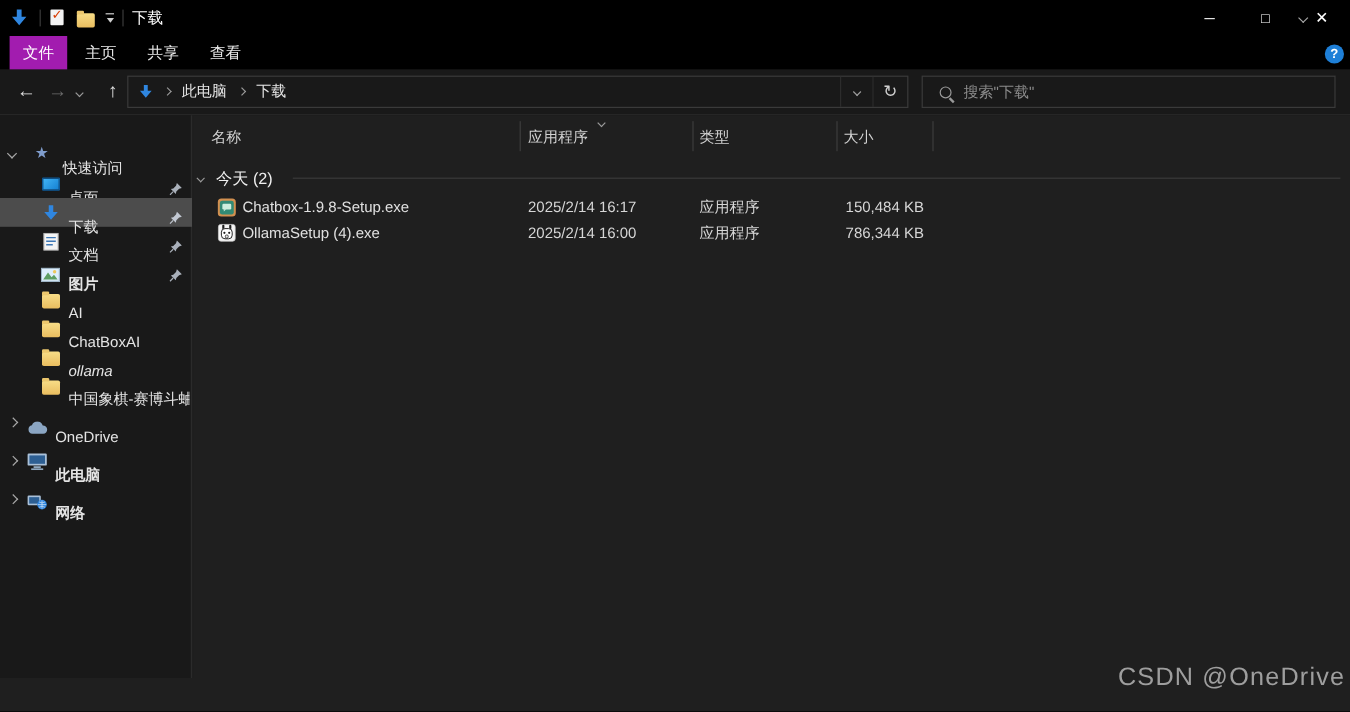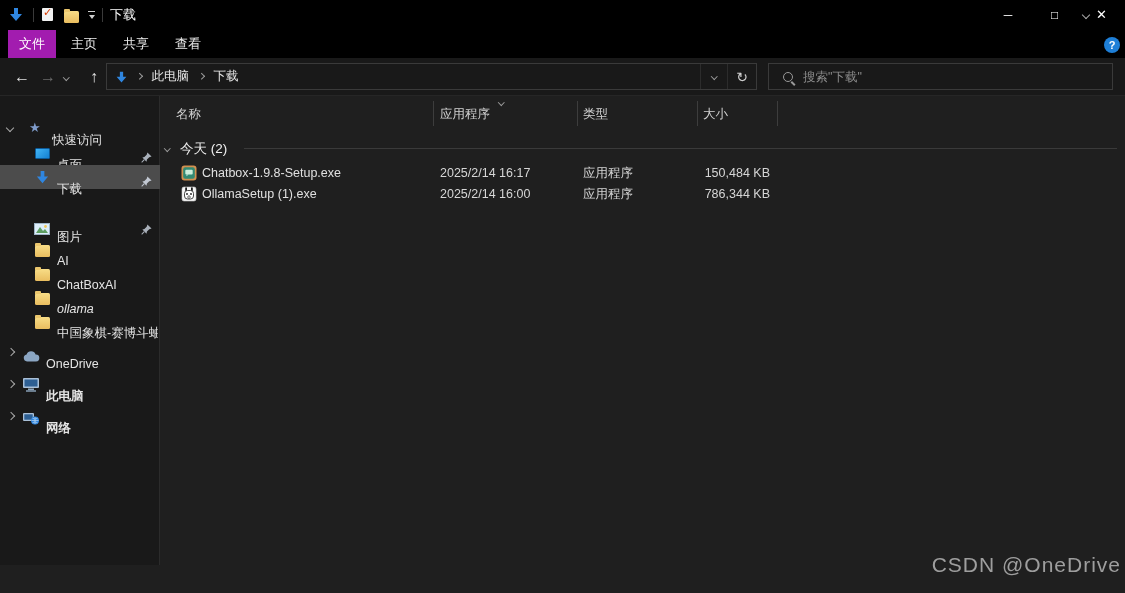--- a/index.html
+++ b/index.html
@@ -157,22 +157,35 @@
       <span class="side-icon" style="left:35px;top:4px;"><svg width="15" height="15" viewBox="0 0 16 16">
             <polygon points="6,1 10,1 10,7 14,7 8,14 2,7 6,7" fill="#2f86e0"></polygon>
           </svg></span>
       <span class="side-label" style="left:57px;">下载</span>
       <span class="pin"><svg width="11" height="11" viewBox="0 0 12 12">
             <path d="M7 0.5 L11.5 5 L9 5.8 L6.5 8.3 L6 10.5 L1.5 6 L3.7 5.5 L6.2 3 Z" fill="#c2c8d2"></path>
             <line x1="0.7" y1="11.3" x2="3.6" y2="8.4" stroke="#c2c8d2" stroke-width="1.1"></line>
           </svg></span>
     </div>
 
-
-    <div class="side-row" style="top:117px;">
+    <div class="side-row" style="top:93px;">
+      <span class="side-icon" style="left:36px;top:4px;"><svg width="13" height="15" viewBox="0 0 13 15">
+            <rect x="0.5" y="0.5" width="12" height="14" fill="#f4f4f4" stroke="#b5b5b5"></rect>
+            <line x1="2.5" y1="4" x2="10.5" y2="4" stroke="#3d77b5" stroke-width="1.2"></line>
+            <line x1="2.5" y1="7" x2="10.5" y2="7" stroke="#3d77b5" stroke-width="1.2"></line>
+            <line x1="2.5" y1="10" x2="8" y2="10" stroke="#3d77b5" stroke-width="1.2"></line>
+          </svg></span>
+      <span class="side-label" style="left:57px;">文档</span>
+      <span class="pin"><svg width="11" height="11" viewBox="0 0 12 12">
+            <path d="M7 0.5 L11.5 5 L9 5.8 L6.5 8.3 L6 10.5 L1.5 6 L3.7 5.5 L6.2 3 Z" fill="#a9b0ba"></path>
+            <line x1="0.7" y1="11.3" x2="3.6" y2="8.4" stroke="#a9b0ba" stroke-width="1.1"></line>
+          </svg></span>
+    </div>
+
+    <div class="side-row" style="top:117px;font-weight:bold;">
       <span class="side-icon" style="left:34px;top:6px;"><svg width="16" height="12" viewBox="0 0 16 12">
             <rect x="0.5" y="0.5" width="15" height="11" fill="#ddeefb" stroke="#9fb5c6"></rect>
             <polygon points="2,10 6,4 9,8 11,6 14,10" fill="#5d9e62"></polygon>
             <circle cx="11.5" cy="3.5" r="1.4" fill="#eec75a"></circle>
           </svg></span>
       <span class="side-label" style="left:57px;">图片</span>
       <span class="pin"><svg width="11" height="11" viewBox="0 0 12 12">
             <path d="M7 0.5 L11.5 5 L9 5.8 L6.5 8.3 L6 10.5 L1.5 6 L3.7 5.5 L6.2 3 Z" fill="#a9b0ba"></path>
             <line x1="0.7" y1="11.3" x2="3.6" y2="8.4" stroke="#a9b0ba" stroke-width="1.1"></line>
           </svg></span>
@@ -260,21 +273,21 @@
   <div class="file-row" style="top:184px;">
     <span class="file-icon"><svg width="16" height="16" viewBox="0 0 16 16">
           <rect x="1" y="1" width="14" height="14" rx="2" fill="#f5f5f5" stroke="#cfcfcf" stroke-width="0.6"></rect>
           <rect x="4.2" y="1.2" width="1.8" height="4" rx="0.9" fill="#1c1c1c"></rect>
           <rect x="10" y="1.2" width="1.8" height="4" rx="0.9" fill="#1c1c1c"></rect>
           <rect x="3.5" y="4.5" width="9" height="8.5" rx="3" fill="#ffffff" stroke="#1c1c1c" stroke-width="0.8"></rect>
           <circle cx="6" cy="8" r="0.9" fill="#1c1c1c"></circle>
           <circle cx="10" cy="8" r="0.9" fill="#1c1c1c"></circle>
           <rect x="6.8" y="9.8" width="2.4" height="2.6" rx="1" fill="#e8e8e8" stroke="#1c1c1c" stroke-width="0.6"></rect>
         </svg></span>
-    <span class="file-cell" style="left:42px;">OllamaSetup (1).exe</span>
+    <span class="file-cell" style="left:42px;">OllamaSetup (4).exe</span>
     <span class="file-cell" style="left:280px;color:#d6d6d6;">2025/2/14 16:00</span>
     <span class="file-cell" style="left:423px;color:#d6d6d6;">应用程序</span>
     <span class="file-cell" style="left:480px;width:130px;text-align:right;color:#d6d6d6;">786,344 KB</span>
   </div>
 
 
   <div id="watermark">CSDN @OneDrive</div>
 
 </div>
 

